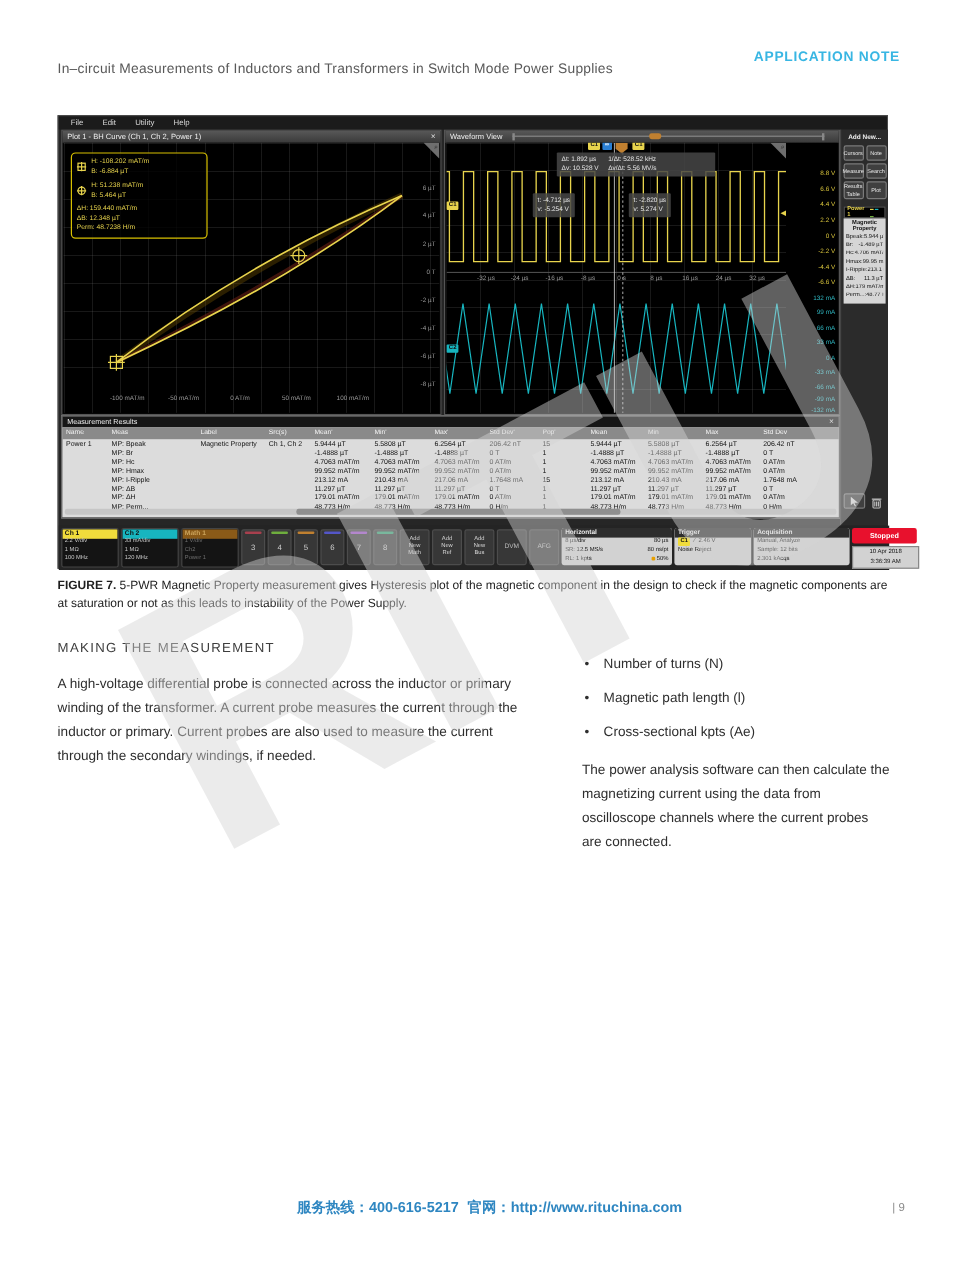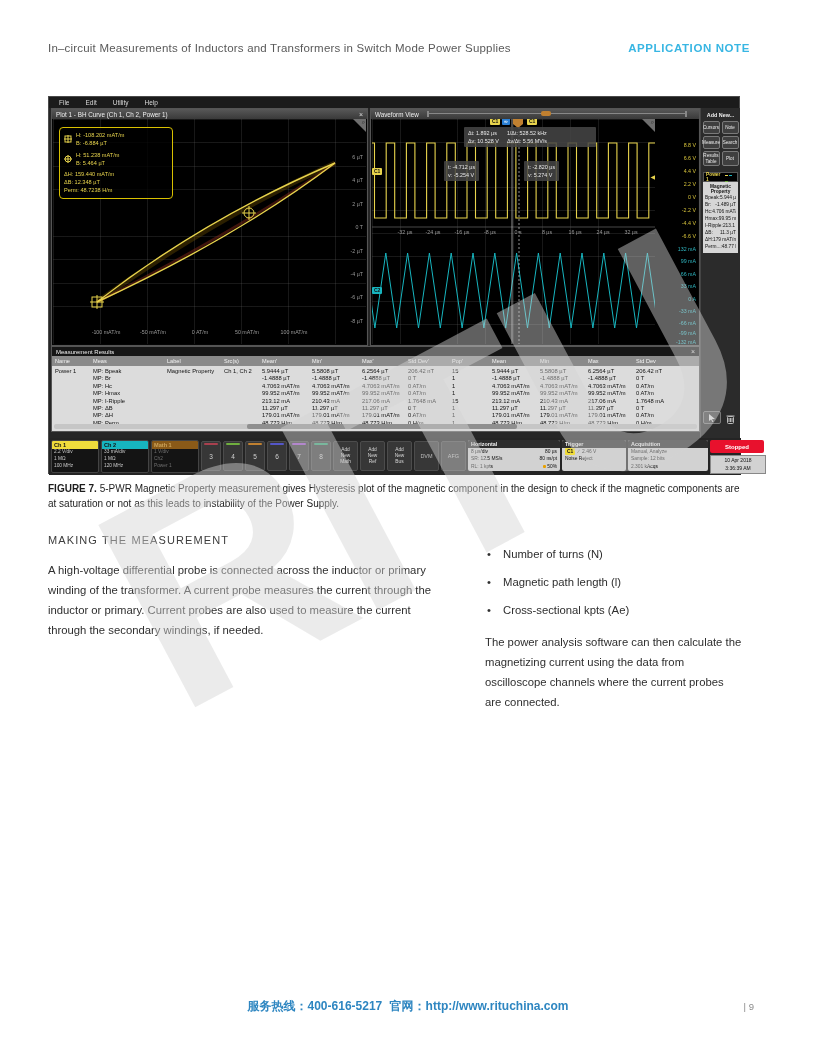--- a/index.html
+++ b/index.html
@@ -1,19 +1,19 @@
 <!DOCTYPE html>
 <html><head>
 <meta charset="utf-8">
 <style>
   html,body{margin:0;padding:0;background:#e8e8e8;}
   .page{position:relative;width:816px;height:1056px;background:#ffffff;font-family:"Liberation Sans",sans-serif;overflow:hidden;margin:0 auto;}
   .abs{position:absolute;}
   
-  .doc-header-title{left:48px;top:42px;font-size:11.5px;color:#595959;letter-spacing:.2px;}
+  .doc-header-title{left:48px;top:52px;font-size:11.5px;color:#595959;letter-spacing:.2px;}
   .doc-header-badge{right:66px;top:42px;font-size:11.5px;font-weight:bold;color:#38b6e3;letter-spacing:.6px;}
   .caption{left:48px;top:481px;width:694px;font-size:10px;line-height:1.5;color:#1d1d1d;}
   .caption b{font-weight:bold;}
   .col-left{left:48px;top:530px;width:394px;}
   .col-right{left:485px;top:530px;width:258px;}
   .sec-head{font-size:11px;color:#3d3d3d;letter-spacing:1.1px;margin:4px 0 14px 0;font-weight:normal;}
   .body-p{font-size:11.3px;line-height:1.78;color:#2e2e2e;margin:0 0 15px 0;}
   .bullet-list{margin:18px 0 6px 2px;padding:0;list-style:none;}
   .bullet-list li{font-size:11.3px;color:#2e2e2e;margin-bottom:16px;padding-left:16px;position:relative;}
   .bullet-list li:before{content:"•";position:absolute;left:0;top:0;color:#2e2e2e;}

